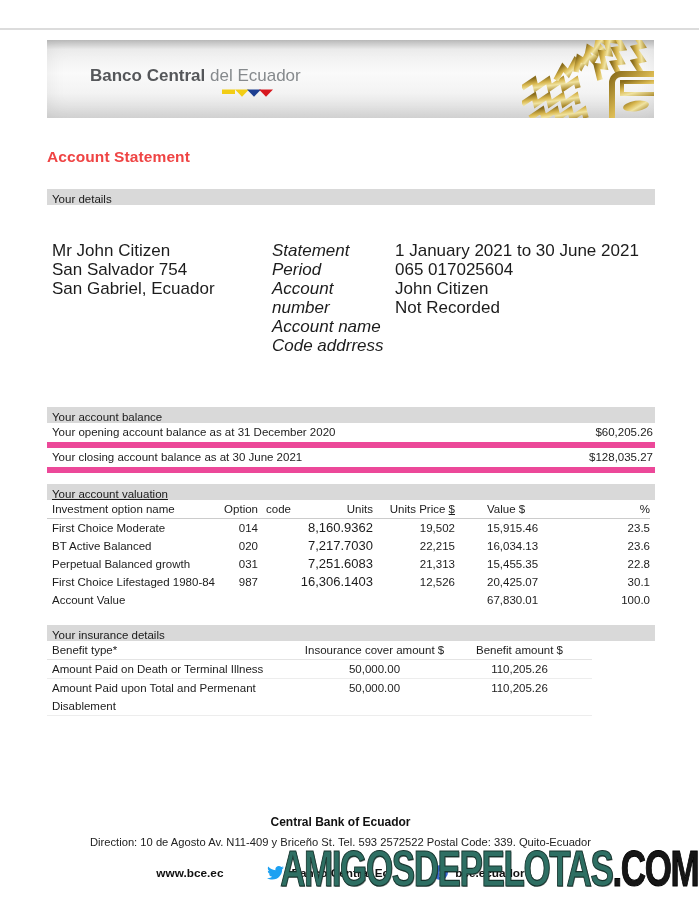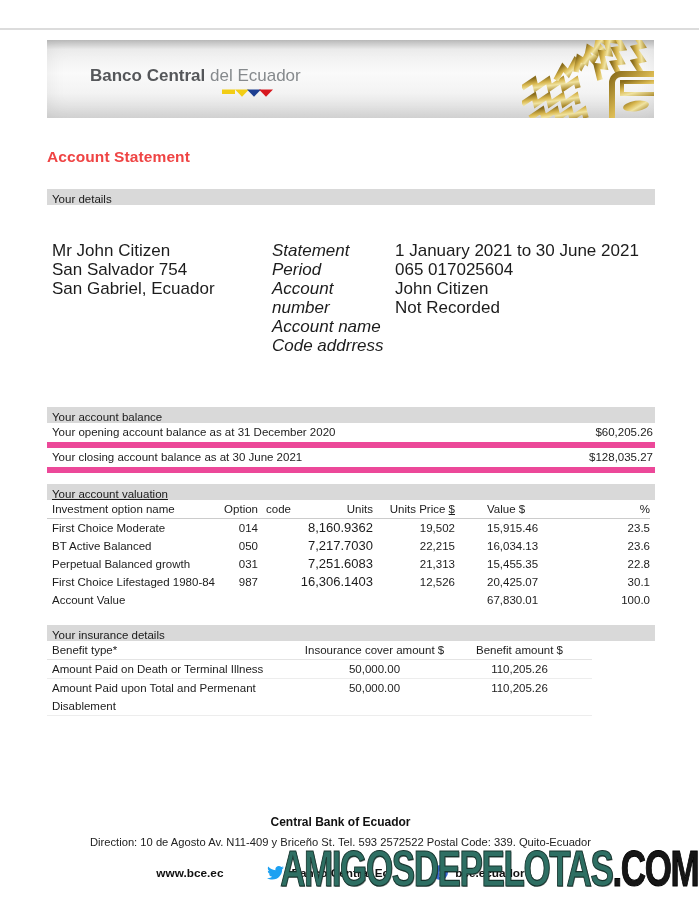--- a/index.html
+++ b/index.html
@@ -180,21 +180,21 @@
           <td class="t-left">First Choice Moderate</td>
           <td class="t-right">014</td>
           <td class="t-codehead"></td>
           <td class="t-right units-num">8,160.9362</td>
           <td class="t-right">19,502</td>
           <td class="t-valuecol">15,915.46</td>
           <td class="t-right">23.5</td>
         </tr>
         <tr>
           <td class="t-left">BT Active Balanced</td>
-          <td class="t-right">050</td>
+          <td class="t-right">020</td>
           <td class="t-codehead"></td>
           <td class="t-right units-num">7,217.7030</td>
           <td class="t-right">22,215</td>
           <td class="t-valuecol">16,034.13</td>
           <td class="t-right">23.6</td>
         </tr>
         <tr>
           <td class="t-left">Perpetual Balanced growth</td>
           <td class="t-right">031</td>
           <td class="t-codehead"></td>

